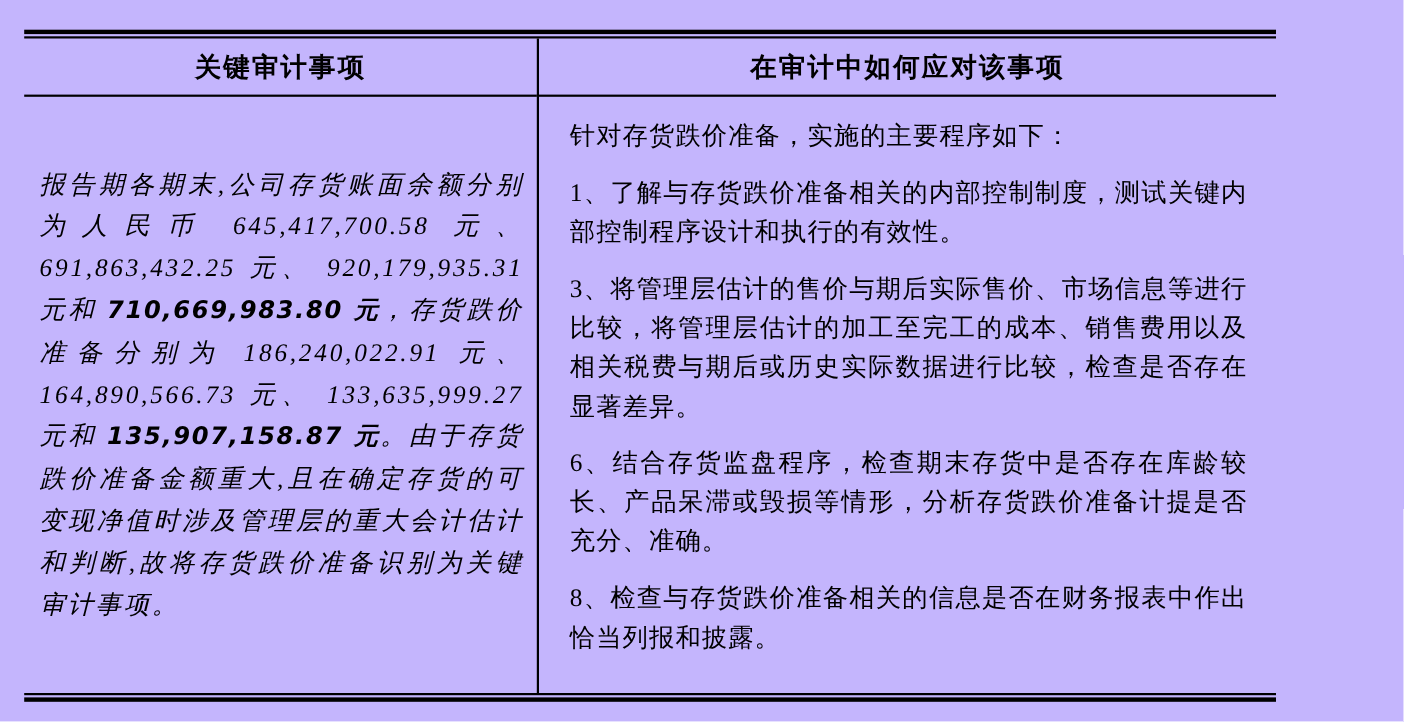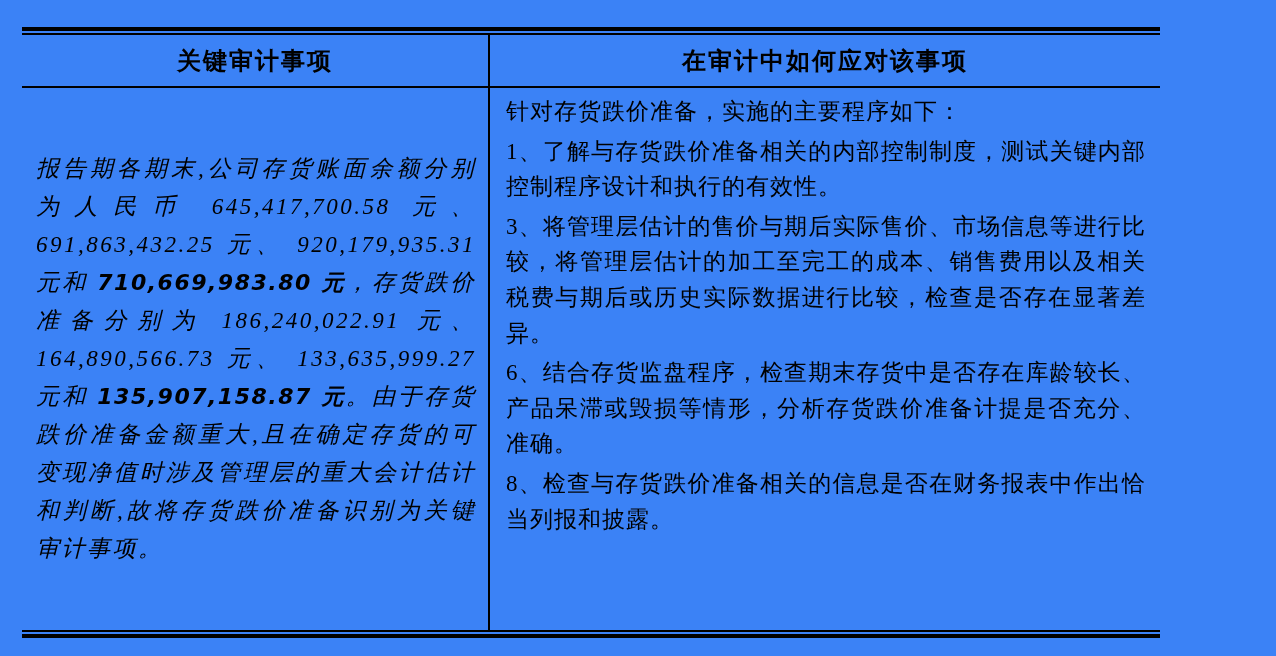--- a/index.html
+++ b/index.html
@@ -9,21 +9,21 @@
     width: 1276px;
     height: 656px;
     overflow: hidden;
     font-family: "Liberation Serif", "DejaVu Serif", serif;
     color: #000000;
   }
   .page {
     position: relative;
     width: 1276px;
     height: 656px;
-    background: #3b82f6;
+    background: #c4b5fd;
   }
   .audit-table {
     position: absolute;
     left: 22px;
     top: 27px;
     width: 1138px;
   }
   
   .rule { width: 100%; background: #000000; }
   .rule-thick { height: 4px; }
@@ -62,21 +62,21 @@
   }
   .left-text {
     font-size: 23px;
     line-height: 38px;
     text-align: justify;
     text-justify: inter-character;
     letter-spacing: 2.5px;
     font-style: italic;
   }
   .right-text p {
-    margin: 4px;
+    margin: 16px;
     font-size: 23px;
     line-height: 35.6px;
     text-align: justify;
     text-justify: inter-character;
     letter-spacing: 1px;
   }
   .bold-num {
     font-weight: bold;
     font-family: "DejaVu Sans", "Liberation Sans", sans-serif;
     font-size: 22px;

